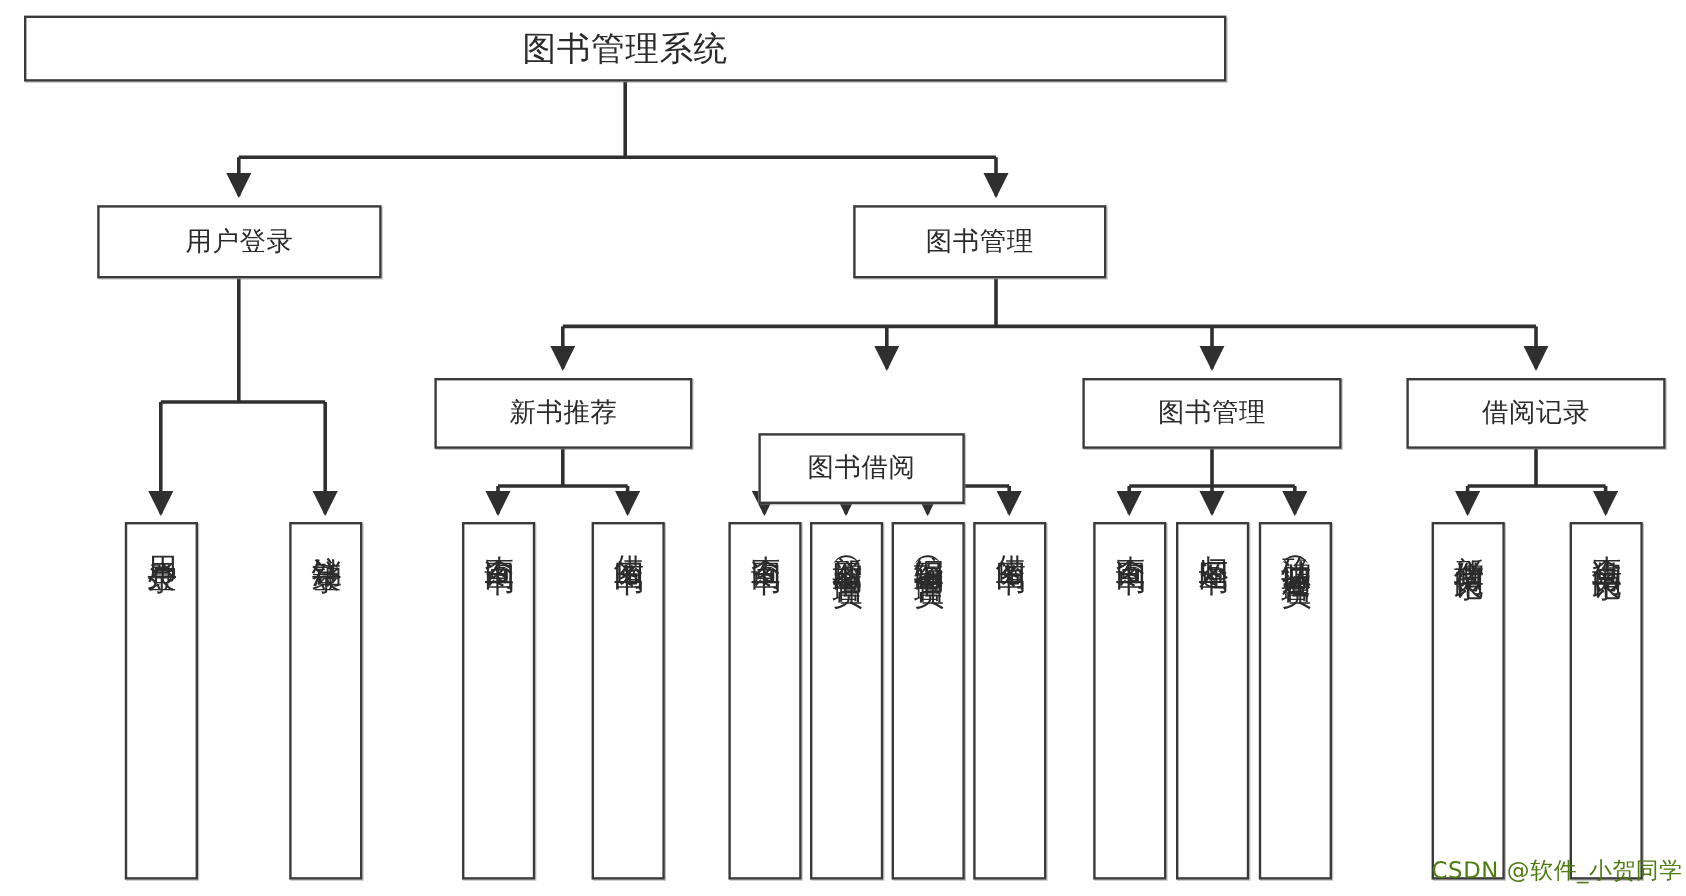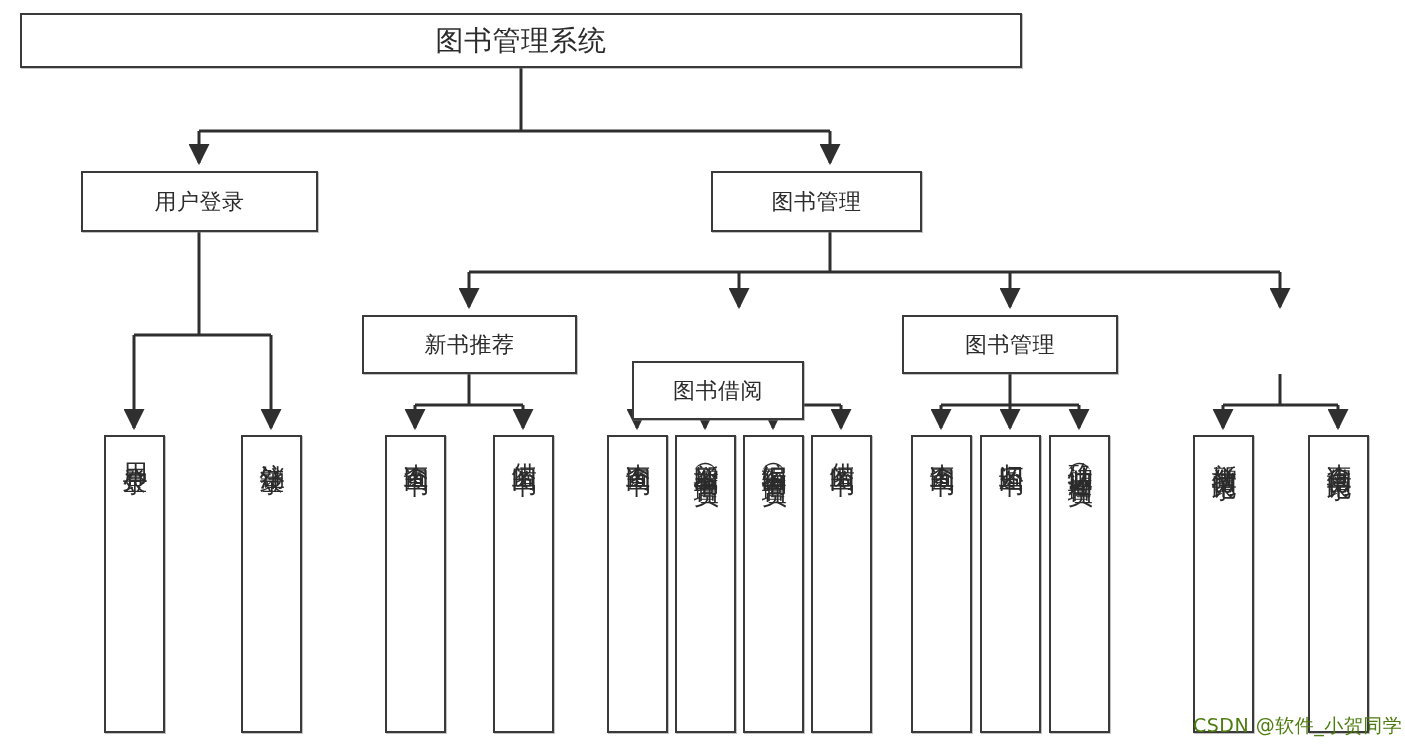--- a/index.html
+++ b/index.html
@@ -134,20 +134,23 @@
 
   <div class="node mid" style="left:362px;top:315px;width:215px;height:59px;">
     <span class="label">新书推荐</span>
   </div>
   <div class="node mid" style="left:632px;top:315px;width:172px;height:59px;margin-top:46px;">
     <span class="label">图书借阅</span>
   </div>
   <div class="node mid" style="left:902px;top:315px;width:216px;height:59px;">
     <span class="label">图书管理</span>
   </div>
+  <div class="node mid" style="left:1172px;top:315px;width:216px;height:59px;">
+    <span class="label">借阅记录</span>
+  </div>
 
   <div class="node leaf" style="left:104px;top:435px;width:61px;height:298px;">
     <span class="label">用户登录</span>
   </div>
   <div class="node leaf" style="left:241px;top:435px;width:61px;height:298px;">
     <span class="label">注销登录</span>
   </div>
 
   <div class="node leaf" style="left:385px;top:435px;width:61px;height:298px;">
     <span class="label">查询图书</span>

